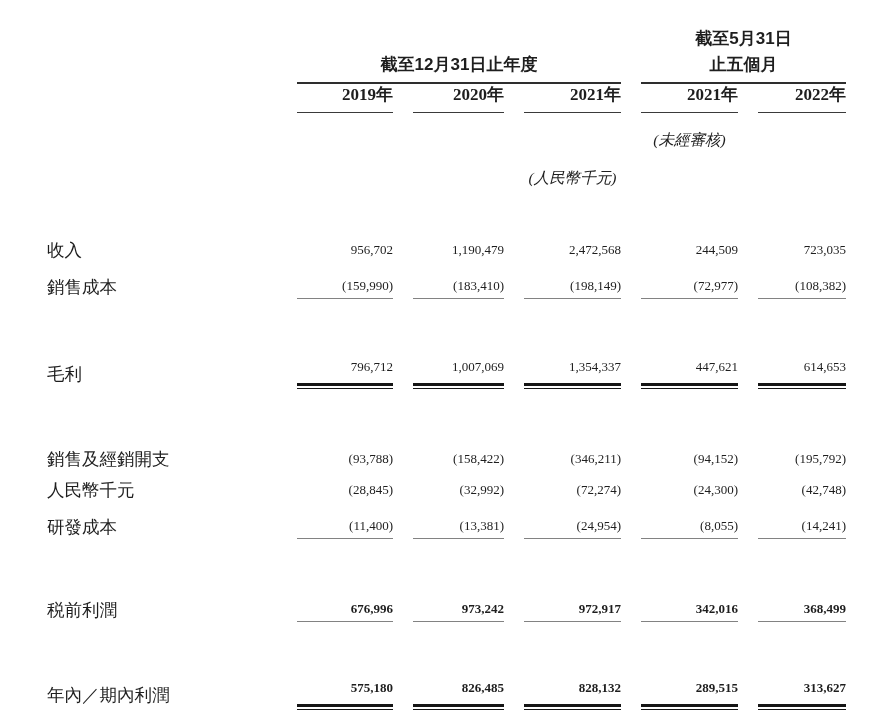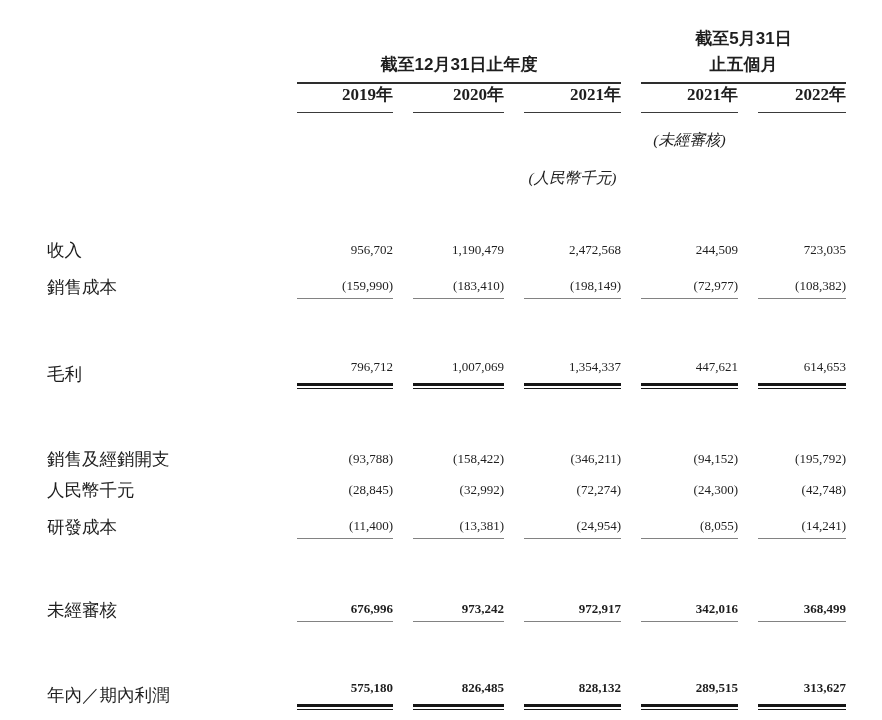--- a/index.html
+++ b/index.html
@@ -308,21 +308,21 @@
           <div class="cell num u-single">(14,241)</div>
         </td>
   </tr>
 
   <tr class="spacer-d">
         <td colspan="6"></td>
       </tr>
 
   <tr class="data-row ruled bold">
     <td>
-          <div class="row-label">未經審核</div>
+          <div class="row-label">税前利潤</div>
         </td>
     <td>
           <div class="cell num bold u-single">676,996</div>
         </td>
     <td>
           <div class="cell num bold u-single">973,242</div>
         </td>
     <td>
           <div class="cell num bold u-single">972,917</div>
         </td>

